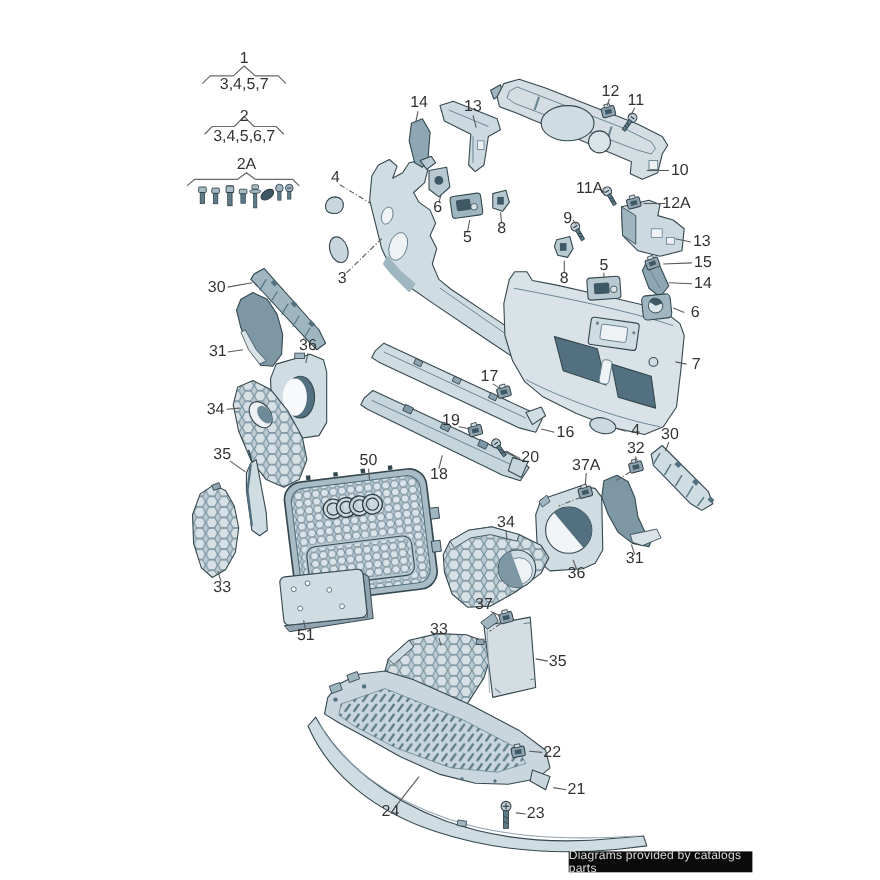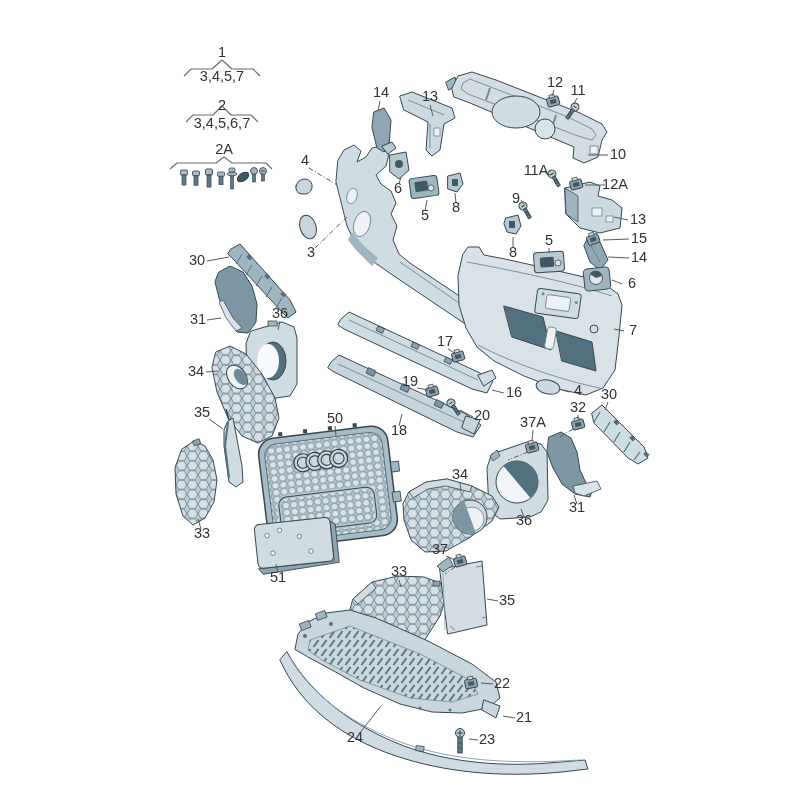--- a/index.html
+++ b/index.html
@@ -464,13 +464,14 @@
     <text class="callout" x="440" y="554">37</text>
     <text class="callout" x="399" y="576">33</text>
     <text class="callout" x="507" y="605">35</text>
     <text class="callout" x="502" y="688">22</text>
     <text class="callout" x="524" y="722">21</text>
     <text class="callout" x="355" y="742">24</text>
     <text class="callout" x="487" y="744">23</text>
   </g>
 </svg>
 
+<div class="badge" style="background:#0b0b0b;color:#d9d9d9">Diagrams provided by catalogs parts</div>
 </div>
 
 </body></html>

